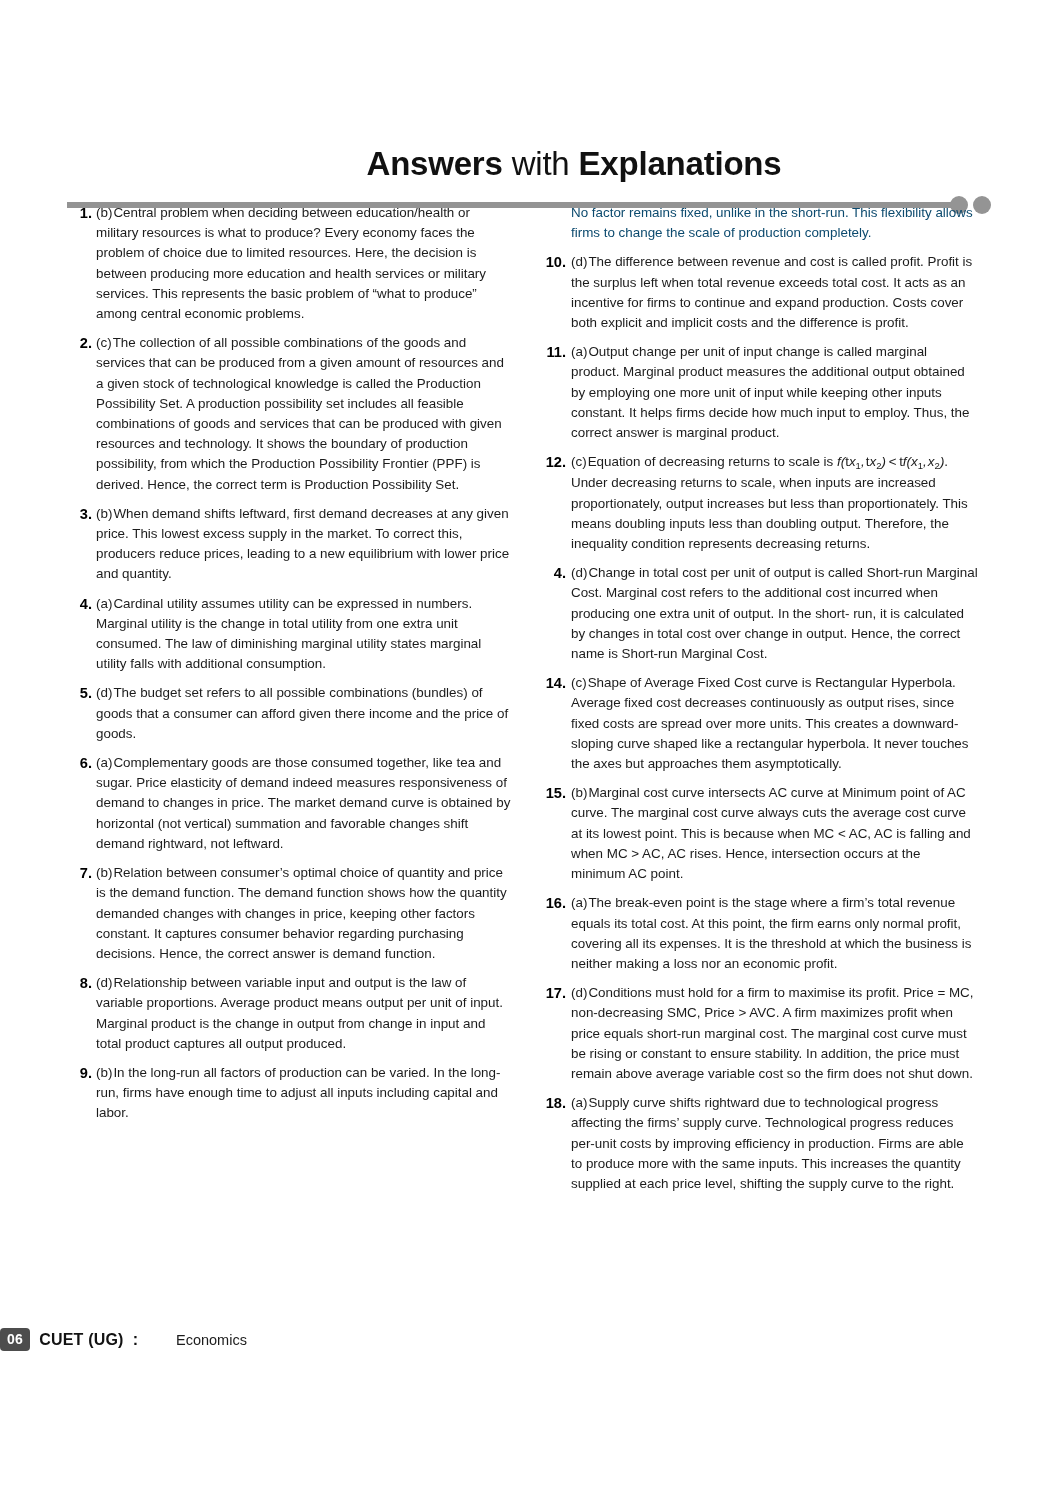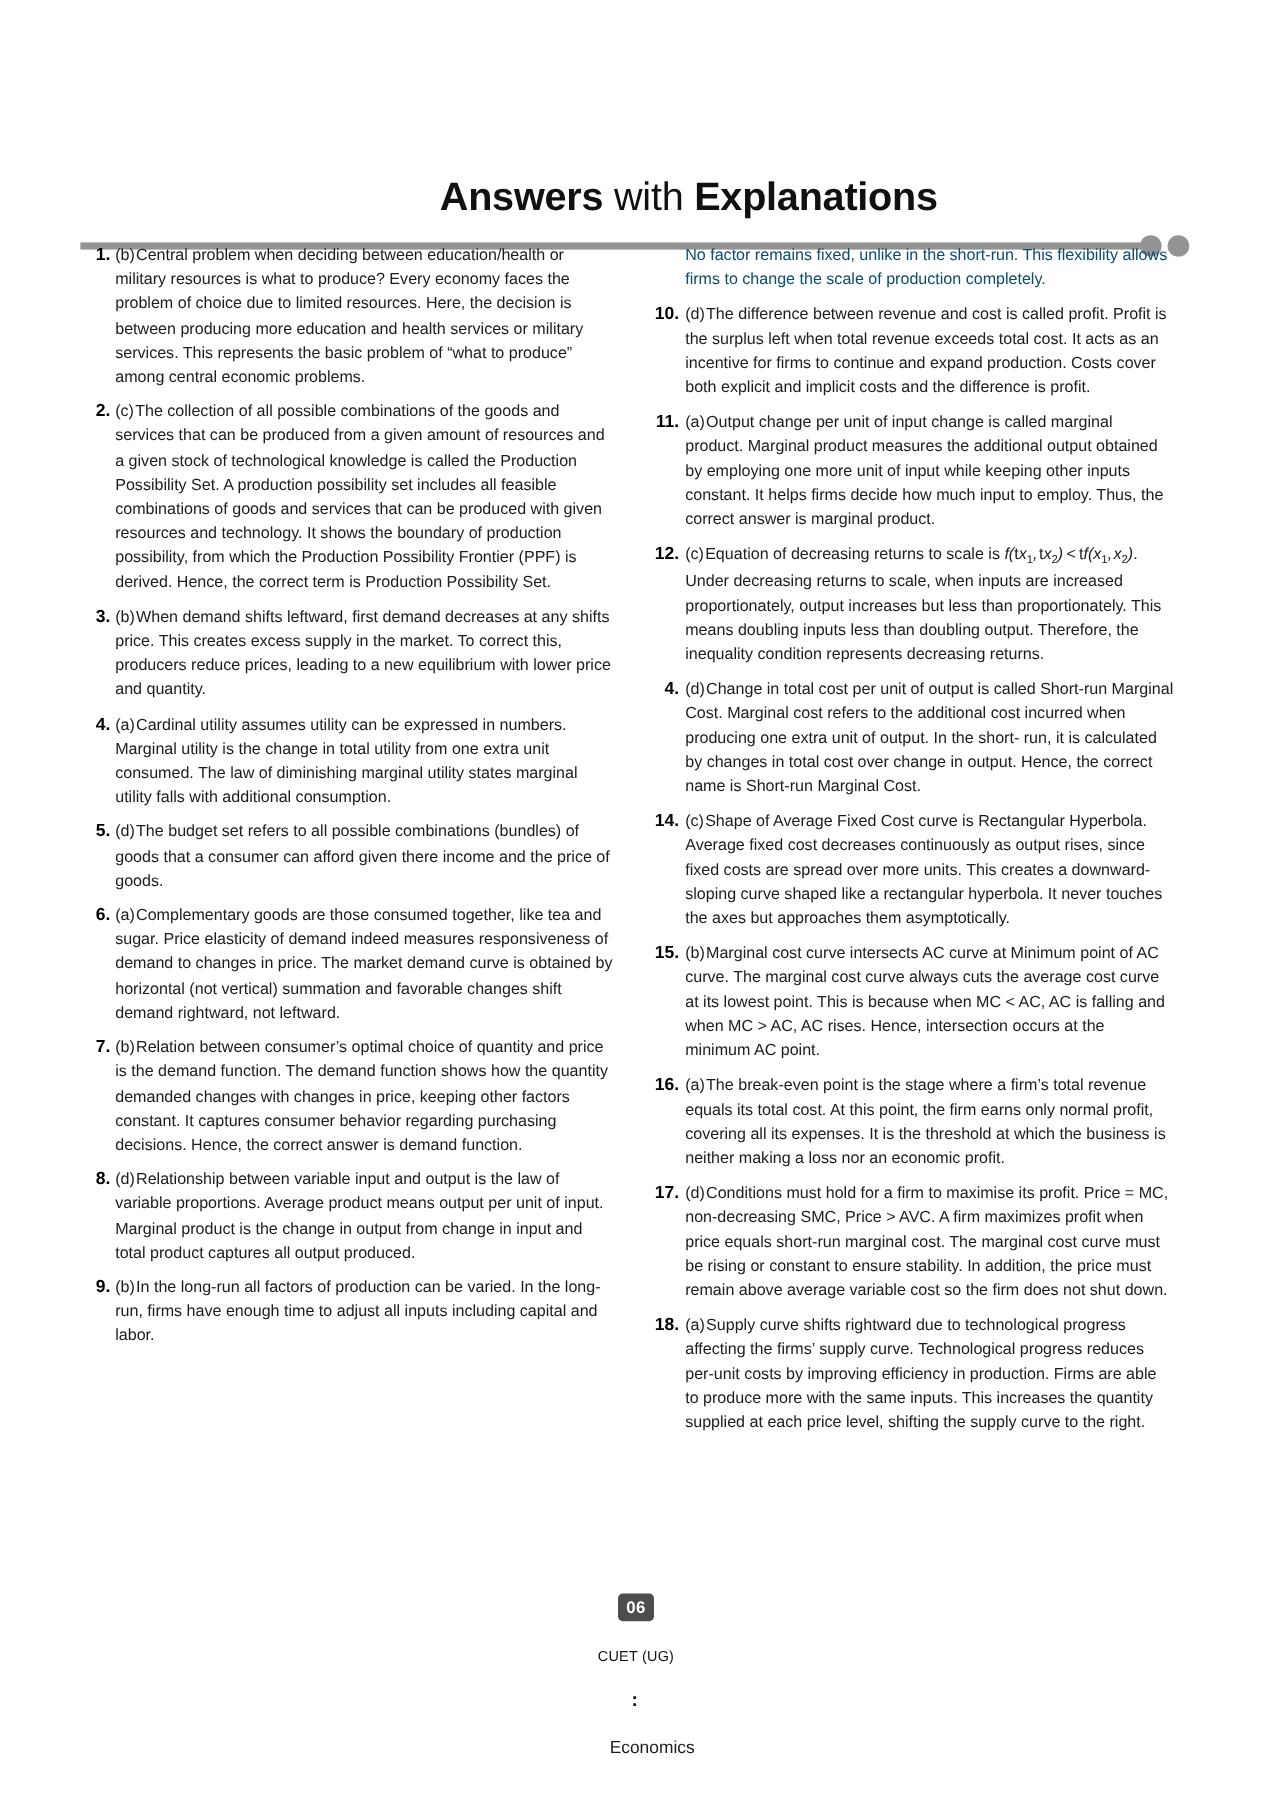--- a/index.html
+++ b/index.html
@@ -154,37 +154,36 @@
 
   
   .footer {
     position: absolute;
     left: 0;
     top: 1328px;
     width: 1060px;
     display: flex;
     align-items: center;
     justify-content: flex-start;
-    gap: 22px;
-    flex-direction: column;
+    gap: 9px;
   }
   .footer-badge {
     display: inline-block;
     background: #4d4d4d;
     color: #ffffff;
     font-weight: 700;
     font-size: 14px;
     line-height: 1;
     padding: 4px 7px 5px 7px;
     border-radius: 4px;
     letter-spacing: 0.3px;
   }
   .footer-exam {
-    font-weight: 400;
-    font-size: 12px;
+    font-weight: 700;
+    font-size: 16px;
     color: #121212;
     letter-spacing: 0.2px;
   }
   .footer-sep {
     font-weight: 700;
     font-size: 16px;
     color: #121212;
     margin: 0 2px 0 0;
   }
   .footer-subject {
@@ -220,21 +219,21 @@
           <p><span class="opt">(b)</span><span>Central problem when deciding between education/health or military resources is what to produce? Every economy faces the problem of choice due to limited resources. Here, the decision is between producing more education and health services or military services. This represents the basic problem of “what to produce” among central economic problems.</span></p>
         </li>
 
         <li class="answer-item">
           <span class="num">2.</span>
           <p><span class="opt">(c)</span><span>The collection of all possible combinations of the goods and services that can be produced from a given amount of resources and a given stock of technological knowledge is called the Production Possibility Set. A production possibility set includes all feasible combinations of goods and services that can be produced with given resources and technology. It shows the boundary of production possibility, from which the Production Possibility Frontier (PPF) is derived. Hence, the correct term is Production Possibility Set.</span></p>
         </li>
 
         <li class="answer-item">
           <span class="num">3.</span>
-          <p><span class="opt">(b)</span><span>When demand shifts leftward, first demand decreases at any shifts price. This creates excess supply in the market. To correct this, producers reduce prices, leading to a new equilibrium with lower price and quantity.</span></p>
+          <p><span class="opt">(b)</span><span>When demand shifts leftward, first demand decreases at any given price. This lowest excess supply in the market. To correct this, producers reduce prices, leading to a new equilibrium with lower price and quantity.</span></p>
         </li>
 
         <li class="answer-item">
           <span class="num">4.</span>
           <p><span class="opt">(a)</span><span>Cardinal utility assumes utility can be expressed in numbers. Marginal utility is the change in total utility from one extra unit consumed. The law of diminishing marginal utility states marginal utility falls with additional consumption.</span></p>
         </li>
 
         <li class="answer-item">
           <span class="num">5.</span>
           <p><span class="opt">(d)</span><span>The budget set refers to all possible combinations (bundles) of goods that a consumer can afford given there income and the price of goods.</span></p>

